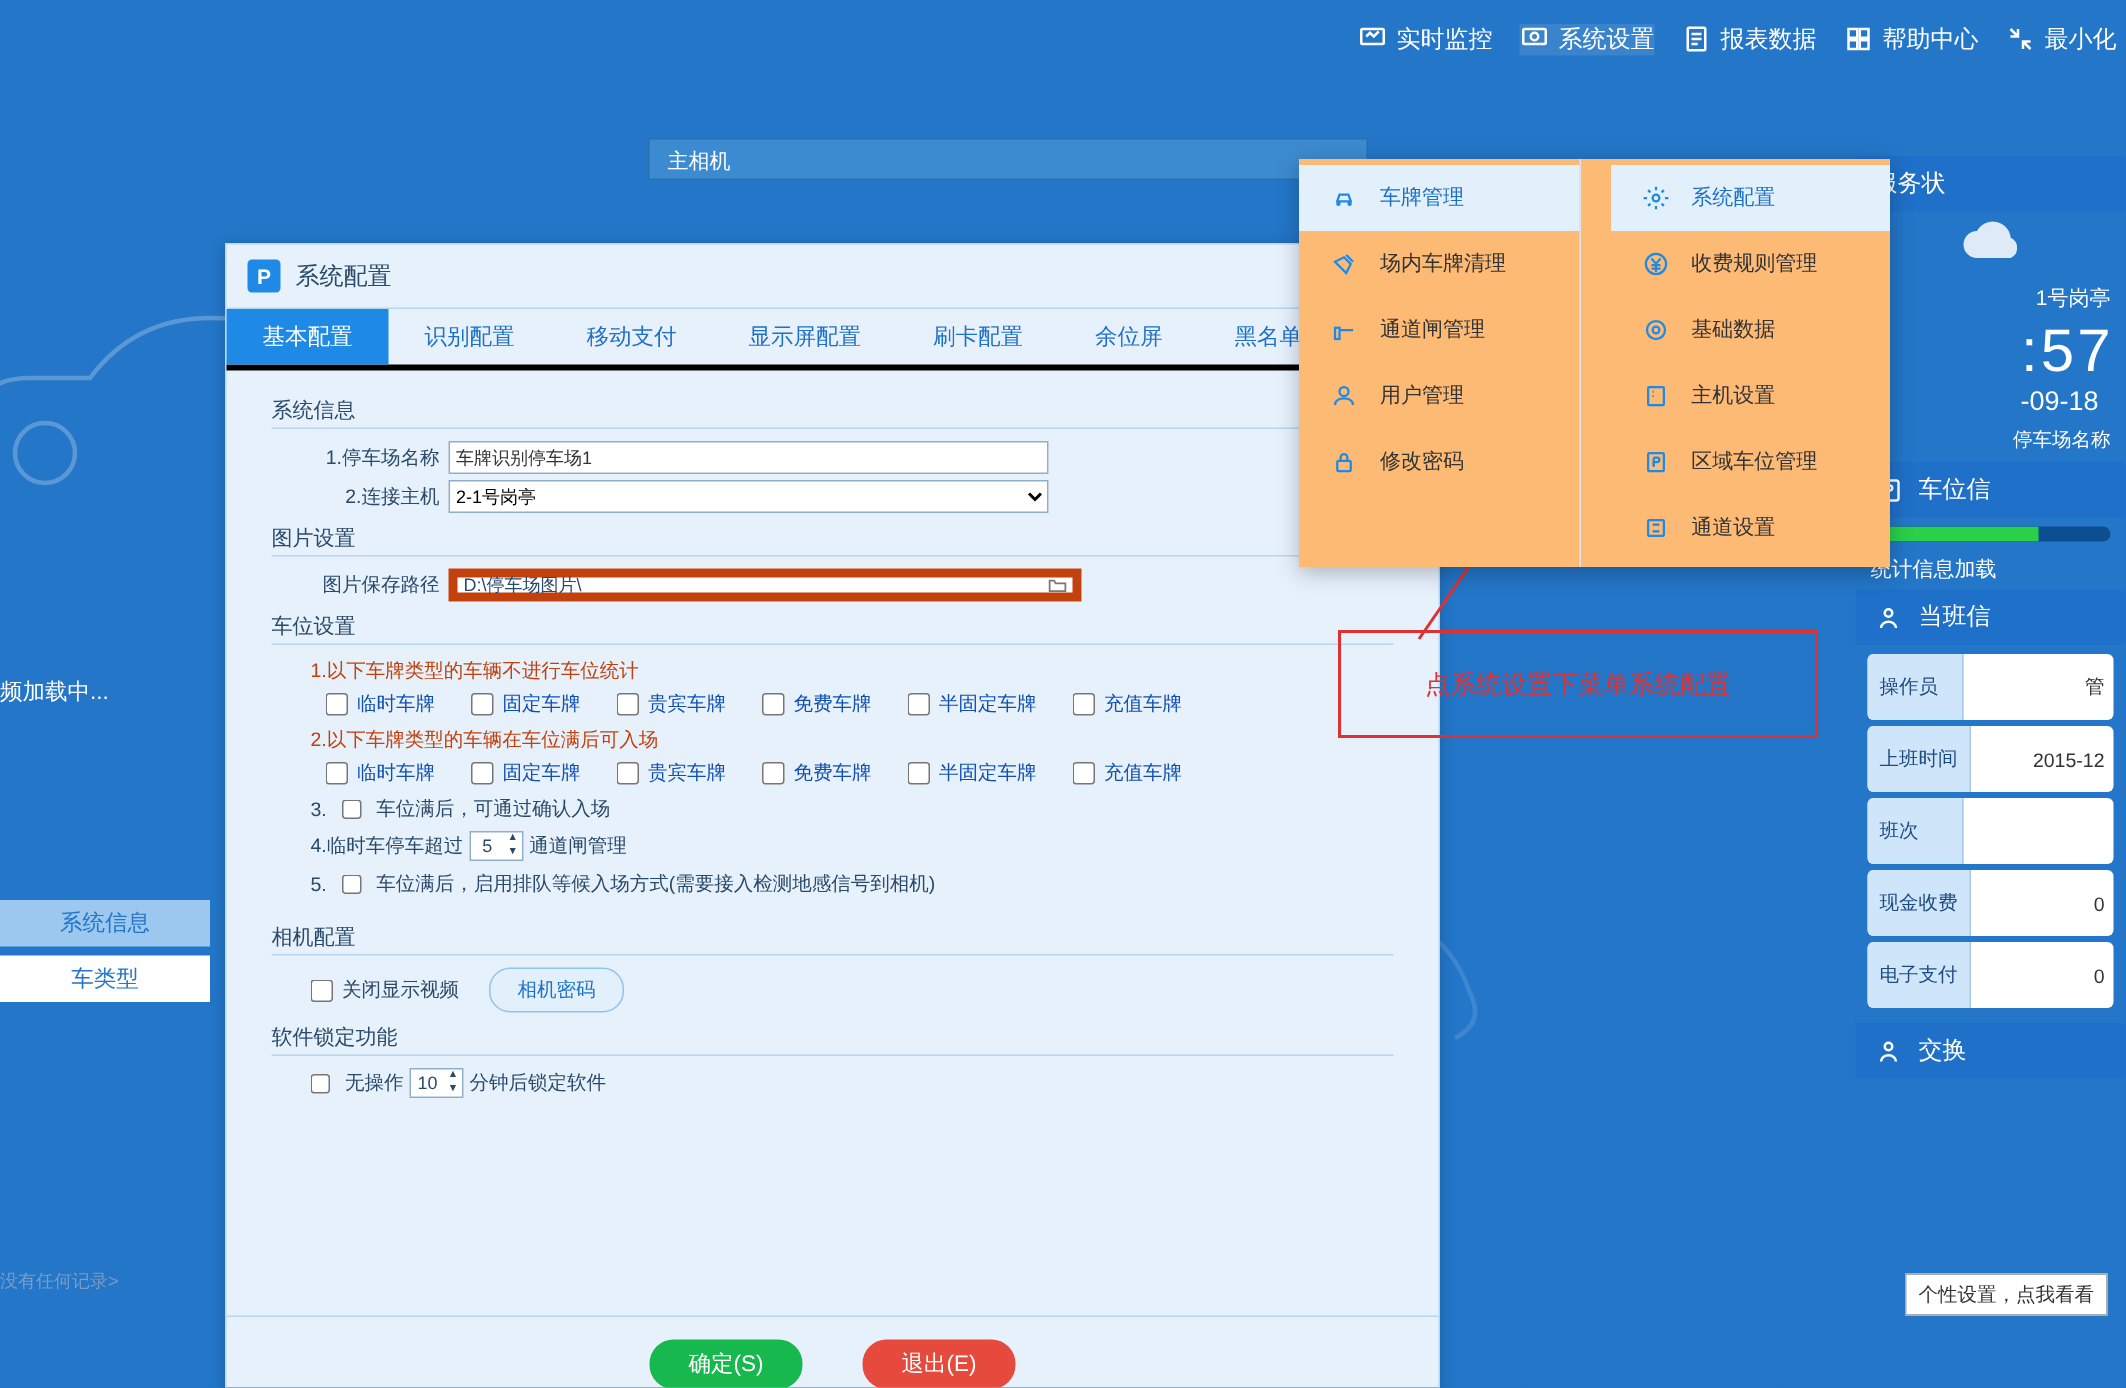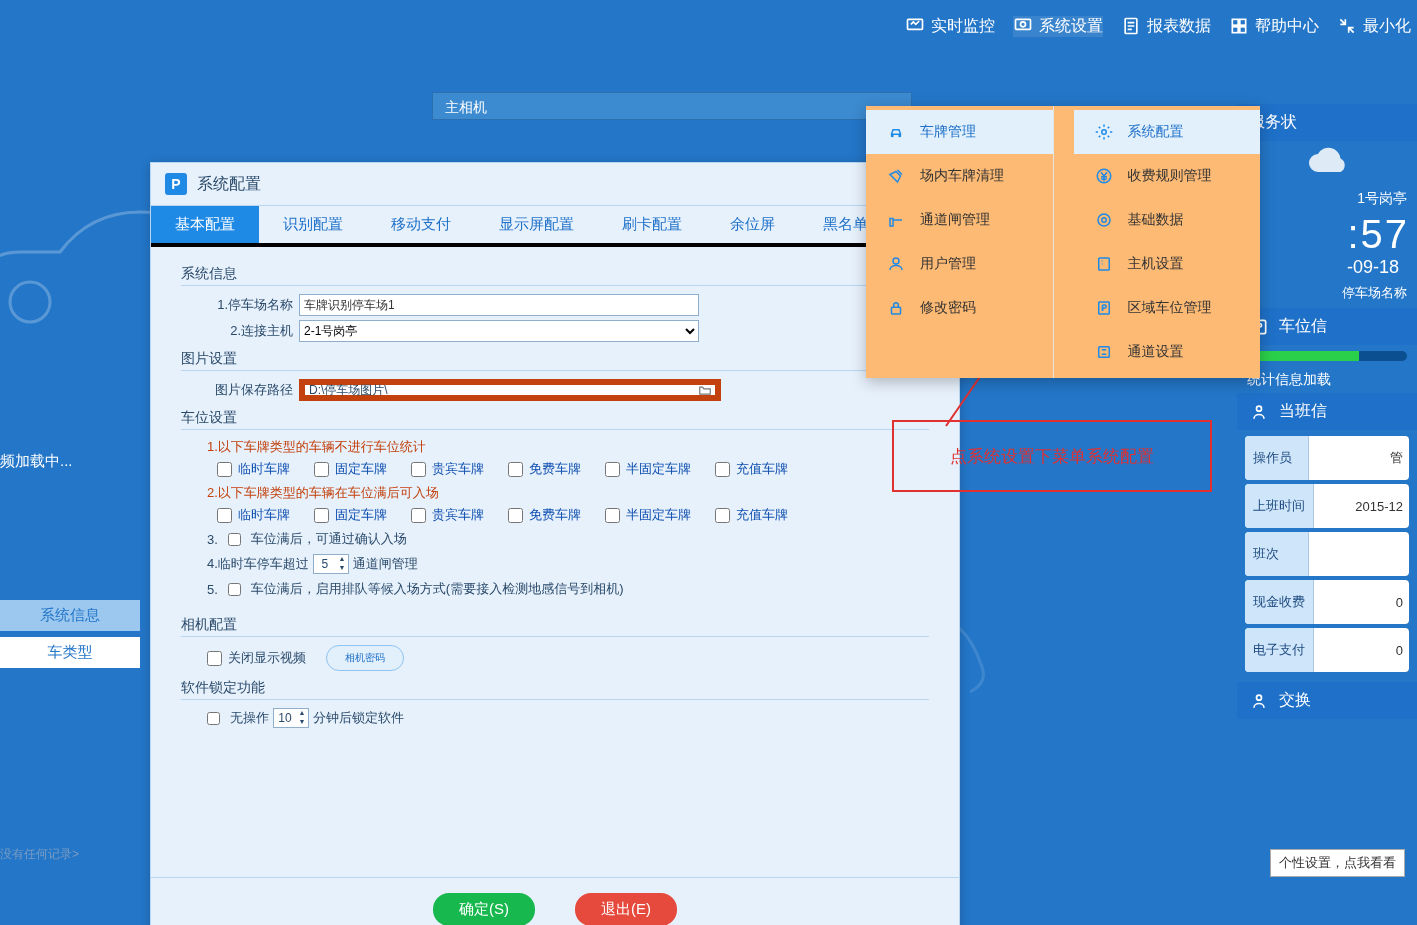--- a/index.html
+++ b/index.html
@@ -105,21 +105,21 @@
 .chk { display:flex; align-items:center; gap:6px; color:#1050b0; font-size:13px; }
 .chk input { width:15px; height:15px; border:1px solid #8faecc; }
 .num-row { margin: 6px 0 6px 26px; display:flex; align-items:center; gap:4px; font-size:13px; }
 .spin { width: 36px; height: 20px; display:inline-flex; border:1px solid #8faecc; background:#fff; align-items:center; }
 .spin .v { flex:1; text-align:center; font-size:12px; }
 .spin .arrows { width:12px; display:flex; flex-direction:column; }
 .spin .arrows div { height:9px; font-size:7px; line-height:8px; text-align:center; cursor:pointer; }
 .pill-btn {
   display:inline-flex; align-items:center; justify-content:center;
   padding: 5px 18px; border-radius: 14px; border:1px solid #8fc3f0;
-  background:#e2f0fc; color:#1e70c8; font-size:10px; cursor:pointer;
+  background:#e2f0fc; color:#1e70c8; font-size:13px; cursor:pointer;
 }
 .cam-row { display:flex; align-items:center; gap:20px; margin: 8px 0 8px 26px; }
 .dialog-footer {
   position:absolute; bottom:0; left:0; right:0; height:64px;
   display:flex; align-items:center; justify-content:center; gap:40px;
   border-top: 1px solid #b8d6f0;
 }
 .btn-primary {
   background:#17b84e; color:#fff; border:none; border-radius:16px;
   padding: 7px 26px; font-size:15px; cursor:pointer;

